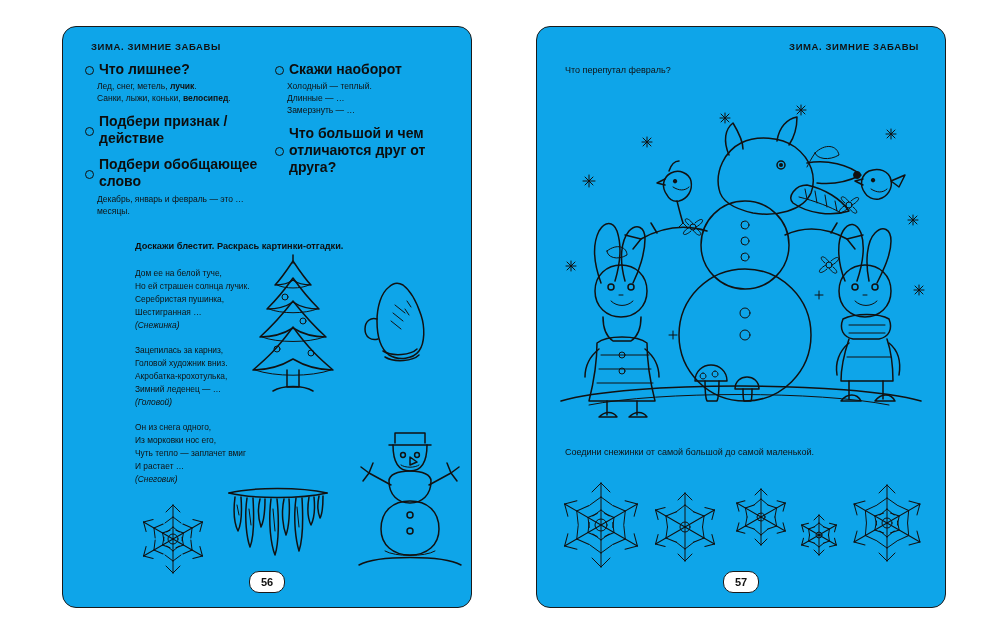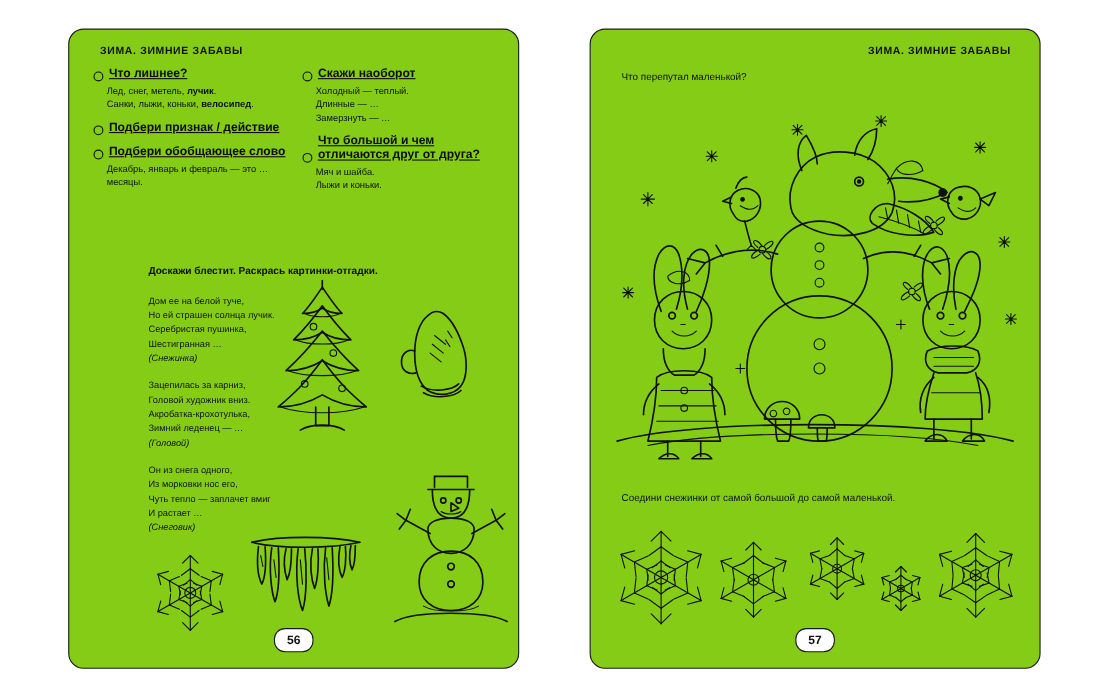--- a/index.html
+++ b/index.html
@@ -17,21 +17,21 @@
     position: relative;
     width: 1000px;
     height: 634px;
     background: #ffffff;
   }
   .page {
     position: absolute;
     top: 26px;
     width: 410px;
     height: 582px;
-    background: #84cc16;
+    background: #0ea5e9;
     border: 1.6px solid #1a1a1a;
     border-radius: 14px;
     box-sizing: border-box;
   }
   .page-left { left: 62px; }
   .page-right { left: 536px; }
 
   .running-head {
     position: absolute;
     top: 14px;
@@ -67,27 +67,26 @@
     top: 34px;
     left: 22px;
     width: 368px;
     display: flex;
     gap: 14px;
   }
   .col { width: 176px; }
   .task { margin-bottom: 9px; }
   .task-head {
     display: flex;
-    align-items: flex-end;
+    align-items: center;
     gap: 5px;
-    font-size: 11px;
+    font-size: 14px;
     font-weight: bold;
     line-height: 1.22;
     color: #0d0d0d;
-    text-decoration: underline;
   }
   .bullet {
     flex: 0 0 auto;
     width: 7px;
     height: 7px;
     border: 1.2px solid #111;
     border-radius: 50%;
     margin-top: 2px;
   }
   .task-body {
@@ -186,24 +185,20 @@
             <div>Холодный — теплый.</div>
             <div>Длинные — …</div>
             <div>Замерзнуть — …</div>
           </div>
         </div>
 
         <div class="task">
           <div class="task-head">
             <span class="bullet"></span>
             <span>Что большой и чем отличаются друг от друга?</span>
-          </div>
-          <div class="task-body">
-            <div>Мяч и шайба.</div>
-            <div>Лыжи и коньки.</div>
           </div>
         </div>
 
       </div>
     </div>
 
     <div class="subhead">Доскажи блестит. Раскрась картинки-отгадки.</div>
 
     <div class="riddles">
       <div class="riddle">
@@ -359,21 +354,21 @@
         <path class="ink-thin" d="M34 132 C44 138 74 138 84 132"></path>
       </svg>
     </div>
 
     <div class="folio">56</div>
   </div>
 
   <div class="page page-right">
     <div class="running-head">ЗИМА. ЗИМНИЕ ЗАБАВЫ</div>
 
-    <div class="rp-prompt top">Что перепутал маленькой?</div>
+    <div class="rp-prompt top">Что перепутал февраль?</div>
     <div class="rp-prompt bottom">Соедини снежинки от самой большой до самой маленькой.</div>
 
     <div class="art" style="left:12px; top:58px;">
       <svg width="384" height="352" viewBox="0 0 384 352">
 
         <path class="ink" d="M12 316 C80 296 300 296 372 316"></path>
         <path class="ink-thin" d="M40 320 C110 306 270 306 340 320"></path>
 
         <circle class="ink" cx="196" cy="250" r="66"></circle>
 

